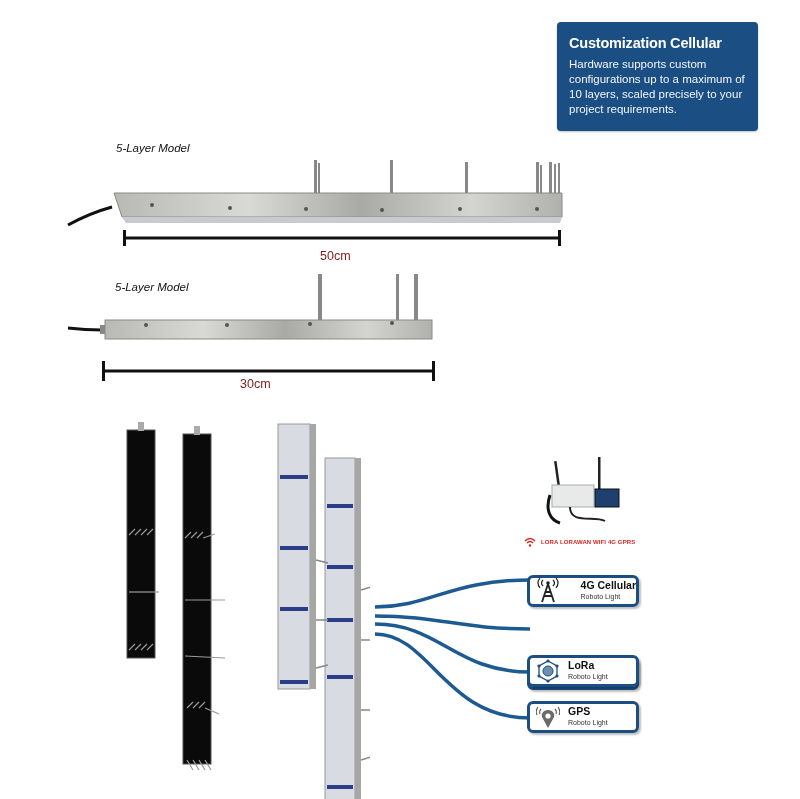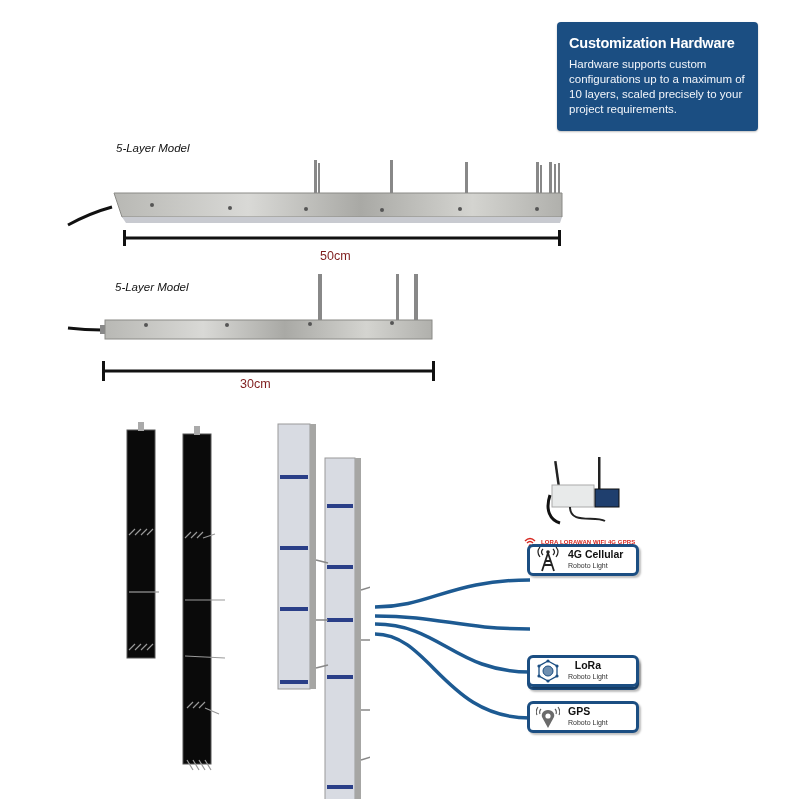--- a/index.html
+++ b/index.html
@@ -14,21 +14,21 @@
   .card-icon{width:28px;height:28px;margin-left:4px;display:flex;align-items:center;justify-content:center;}
   .card-text{margin-left:6px;line-height:11px;}
   .card-title{font-weight:bold;font-size:10.5px;color:#111;}
   .card-sub{font-size:7px;color:#333;}
   .lora-banner{font-size:6px;font-weight:bold;color:#d6261f;letter-spacing:.1px;}
 </style>
 </head>
 <body>
 
 <div class="abs info-box">
-  <div class="info-title">Customization Hardware</div>
+  <div class="info-title">Customization Cellular</div>
   <div class="info-body">Hardware supports custom configurations up to a maximum of 10 layers, scaled precisely to your project requirements.</div>
 </div>
 
 <div class="abs model-label" style="left:116px;top:142px;">5-Layer Model</div>
 <svg class="abs" style="left:60px;top:155px;" width="520" height="110">
   <defs>
     <linearGradient id="steel" x1="0" y1="0" x2="1" y2="0">
       <stop offset="0" stop-color="#b8b8b4"></stop>
         <stop offset=".3" stop-color="#d9d9d6"></stop>
       <stop offset=".55" stop-color="#a9a9a5"></stop>
@@ -157,21 +157,21 @@
 </svg>
 <div class="abs" style="left:524px;top:537px;display:flex;align-items:center;">
   <svg width="12" height="10">
     <path d="M1 4 Q6 -1 11 4" stroke="#d6261f" stroke-width="1.5" fill="none"></path>
     <path d="M3 6 Q6 3 9 6" stroke="#d6261f" stroke-width="1.5" fill="none"></path>
     <circle cx="6" cy="8.5" r="1.2" fill="#d6261f"></circle>
   </svg>
   <span class="lora-banner" style="margin-left:5px;">LORA LORAWAN WIFI 4G GPRS</span>
 </div>
 
-<div class="abs card" style="left:527px;top:544px;">
+<div class="abs card" style="left:527px;top:575px;justify-content:space-between;">
   <div class="card-icon">
     <svg width="24" height="26">
       <path d="M12 6 L6 24 M12 6 L18 24 M8 18 L16 18 M9 14 L15 14" stroke="#222" stroke-width="1.8" fill="none"></path>
       <path d="M7 2 Q4 5 7 8 M17 2 Q20 5 17 8 M4 0 Q0 5 4 10 M20 0 Q24 5 20 10" stroke="#222" stroke-width="1.2" fill="none"></path>
       <circle cx="12" cy="5" r="1.8" fill="#222"></circle>
     </svg>
   </div>
   <div class="card-text">
     <div class="card-title">4G Cellular</div>
     <div class="card-sub">Roboto Light</div>
@@ -185,21 +185,21 @@
       <path d="M5.5 11 Q12 5 18.5 11" stroke="#111" stroke-width="2.5" fill="none"></path>
       <circle cx="12" cy="16" r="2.2" fill="#111"></circle>
     </svg>
   </div>
   <div class="card-text">
     <div class="card-title">Wi-Fi</div>
     <div class="card-sub">Roboto Light</div>
   </div>
 </div>
 
-<div class="abs card" style="left:527px;top:655px;text-align:center;">
+<div class="abs card" style="left:527px;top:655px;">
   <div class="card-icon">
     <svg width="24" height="24">
       <polygon points="12,2 21,7 21,17 12,22 3,17 3,7" stroke="#1b4e82" stroke-width="1.3" fill="none"></polygon>
       <circle cx="12" cy="12" r="5" fill="#6f8fb0" stroke="#1b4e82"></circle>
       <g fill="#1b4e82">
           <circle cx="12" cy="2" r="1.6"></circle>
           <circle cx="21" cy="7" r="1.6"></circle>
           <circle cx="21" cy="17" r="1.6"></circle>
           <circle cx="12" cy="22" r="1.6"></circle>
           <circle cx="3" cy="17" r="1.6"></circle>

